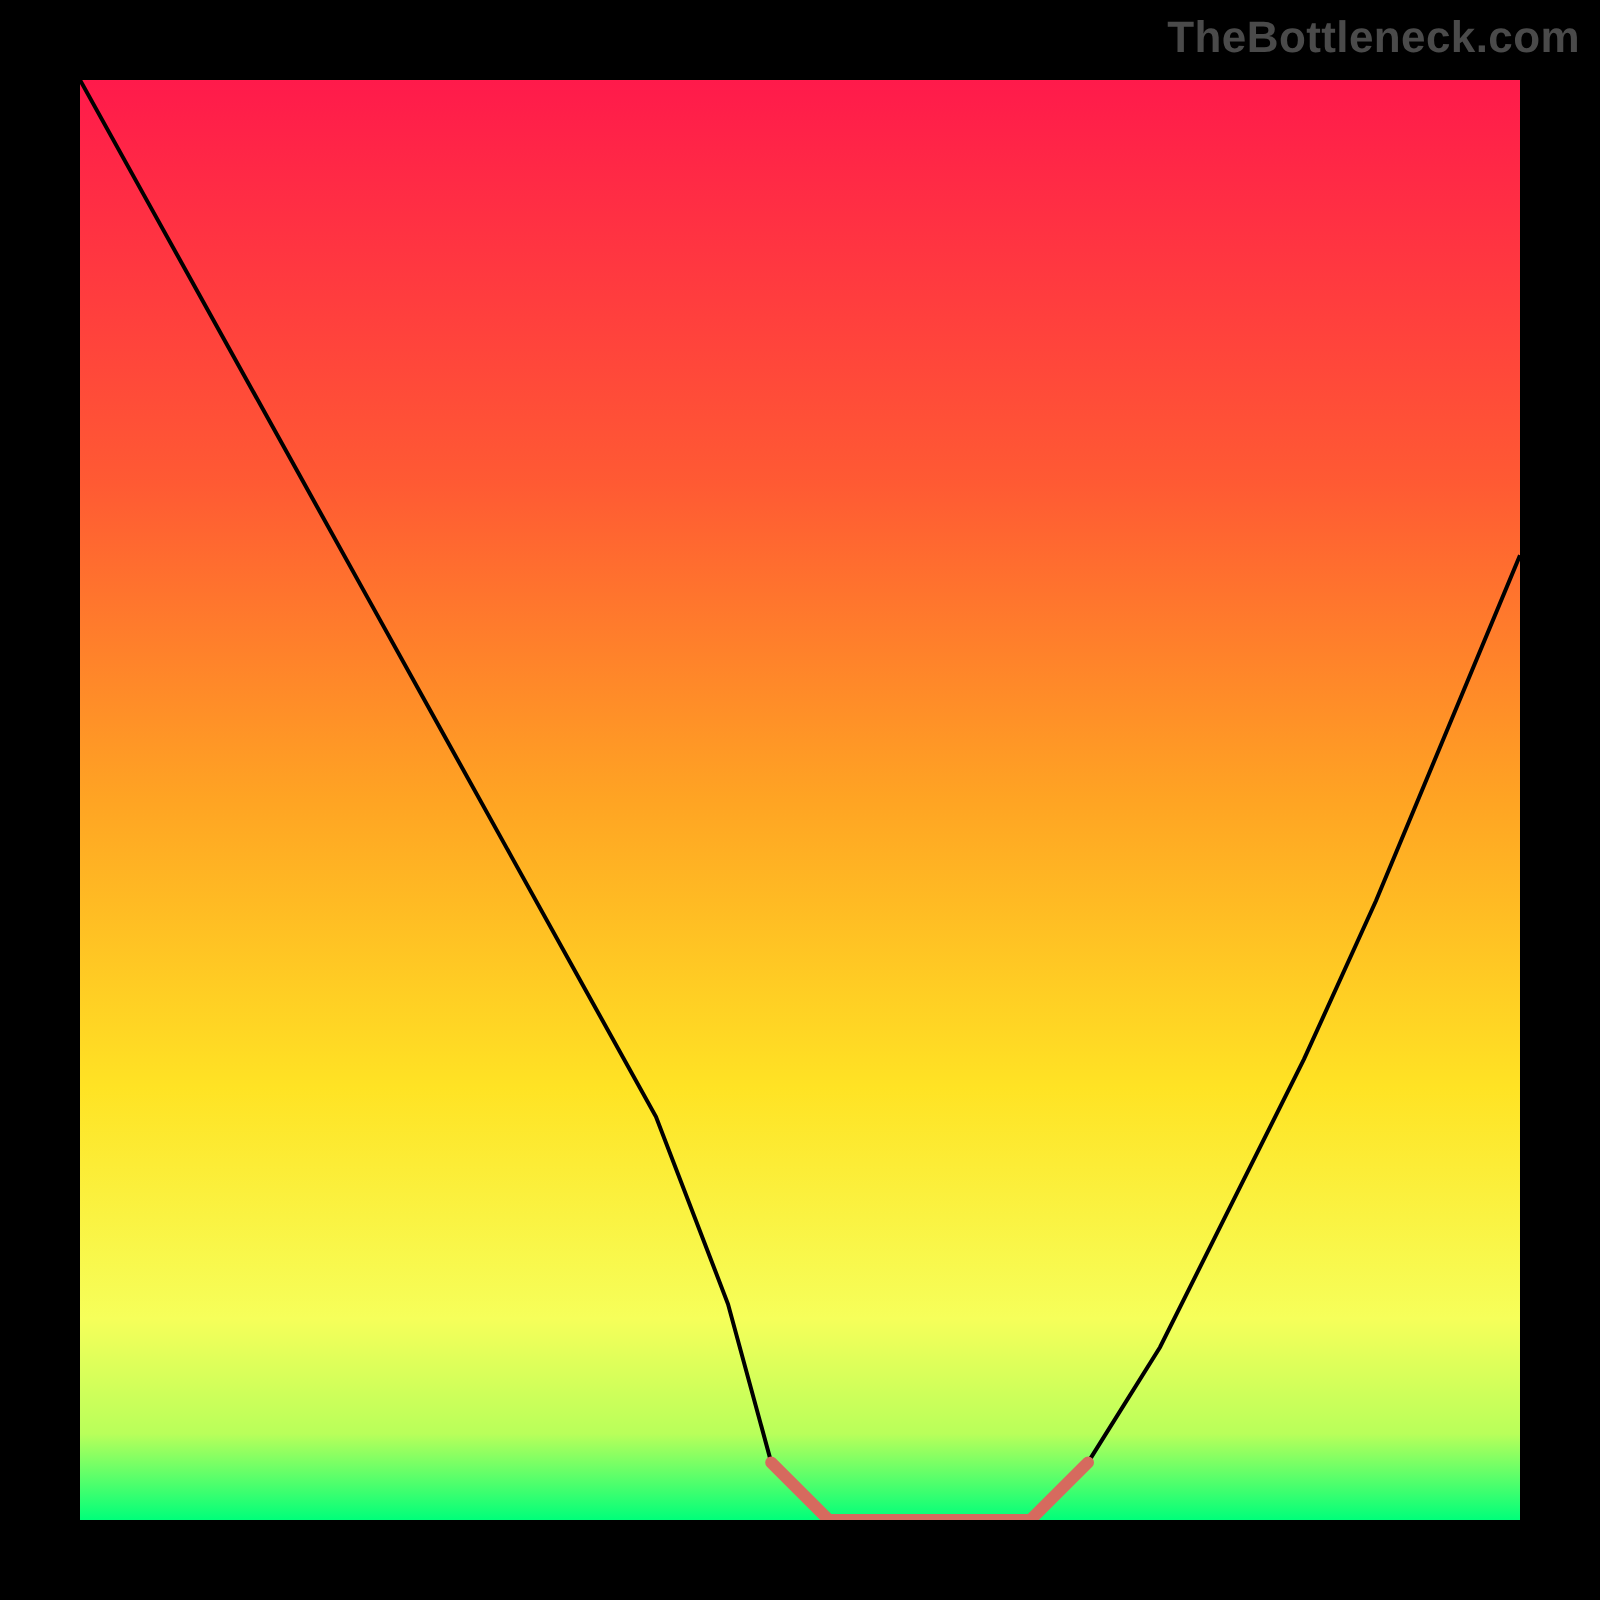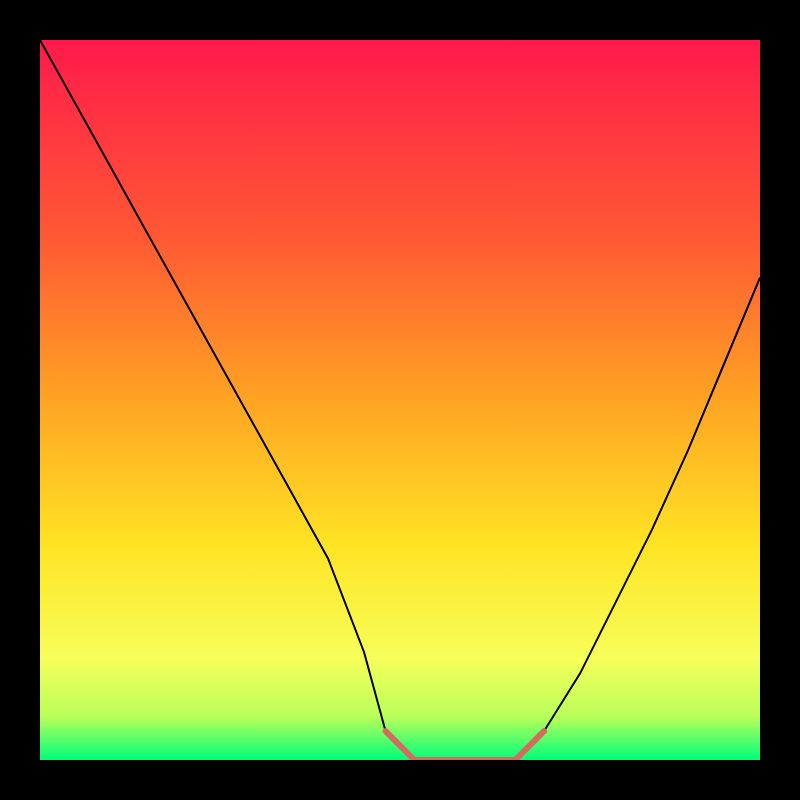--- a/index.html
+++ b/index.html
@@ -44,20 +44,21 @@
     font-weight: 600;
     color: #4a4a4a;
     letter-spacing: 0.2px;
   }
 </style>
 </head>
 <body>
 
 <div class="frame">
 
+  <div class="watermark">TheBottleneck.com</div>
 
   <div class="plot-area">
     <svg class="gradient" viewBox="0 0 100 100" preserveAspectRatio="none">
       <defs>
         <linearGradient id="bg" x1="0" y1="0" x2="0" y2="1">
             <stop offset="0%" stop-color="#ff1a4b"></stop>
             <stop offset="28.000000000000004%" stop-color="#ff5a33"></stop>
             <stop offset="50%" stop-color="#ffa423"></stop>
             <stop offset="70%" stop-color="#ffe324"></stop>
             <stop offset="86%" stop-color="#f6ff5a"></stop>

